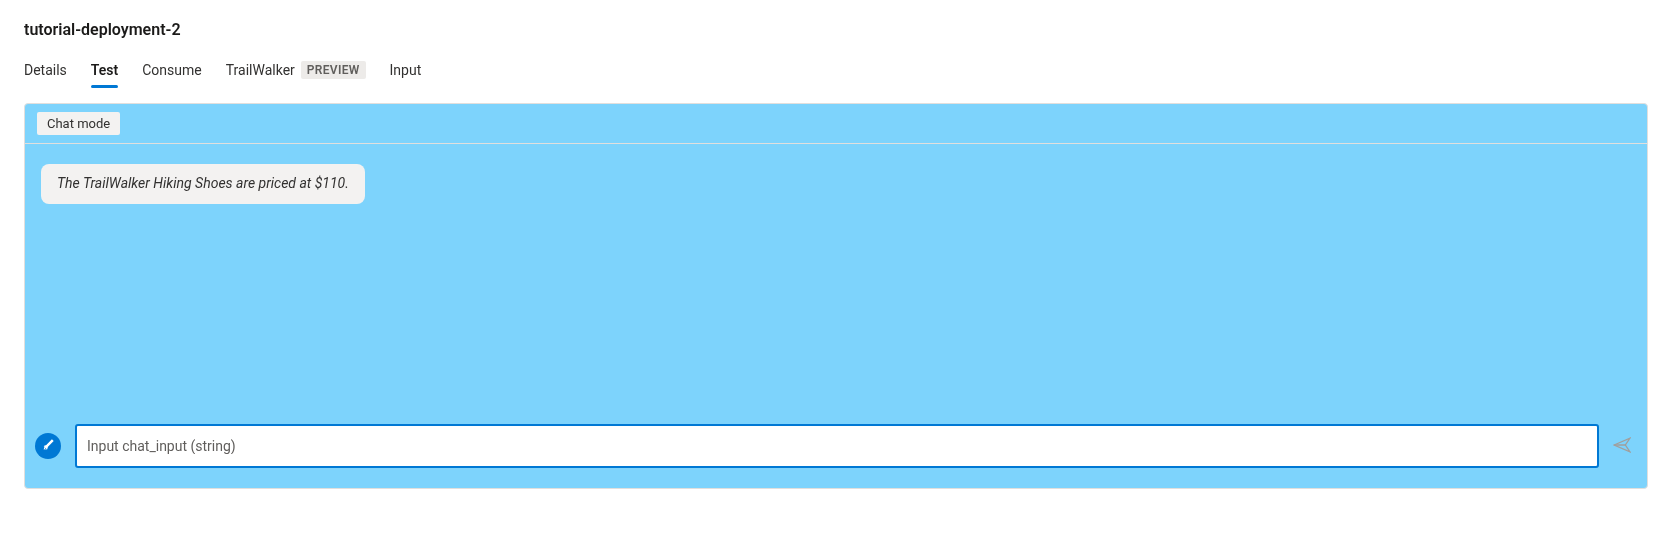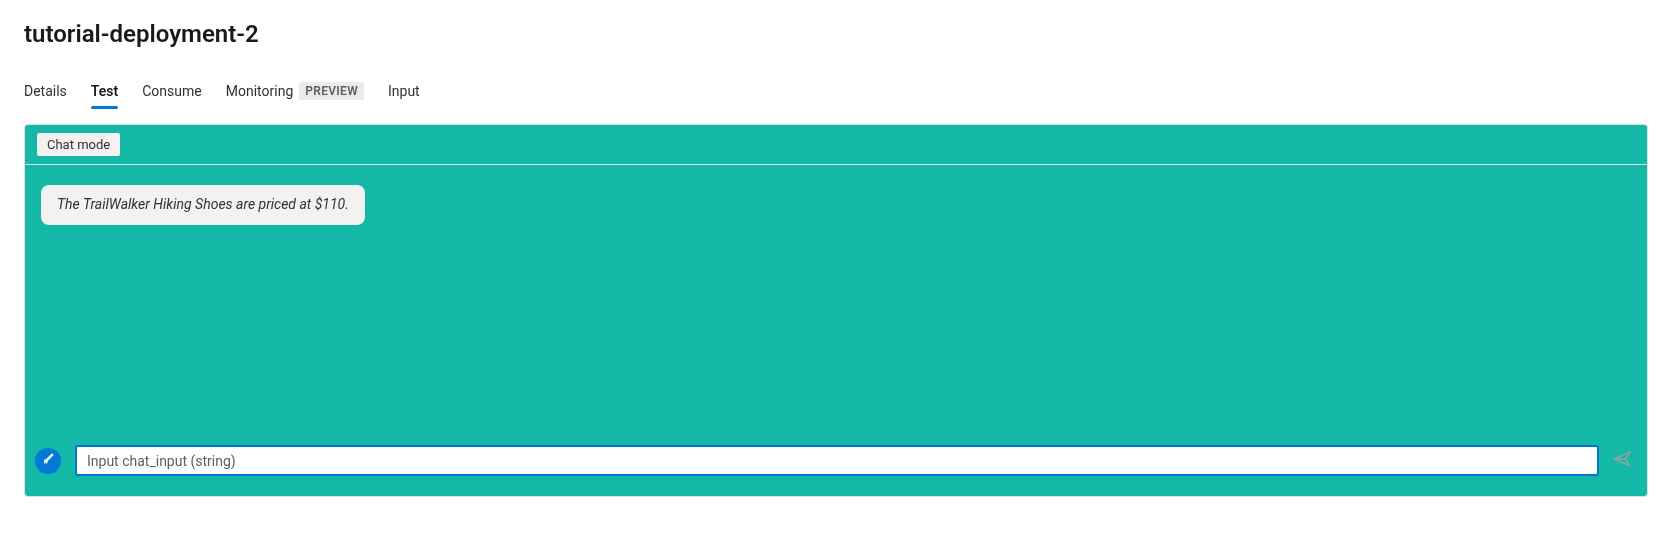--- a/index.html
+++ b/index.html
@@ -13,24 +13,24 @@
       color: #323130;
       background: #ffffff;
       width: 1672px;
       height: 538px;
       overflow: hidden;
     }
     .page {
       padding: 20px 24px 0 24px;
     }
     .title {
-      font-size: 24px;
+      font-size: 16px;
       font-weight: 600;
       color: #1b1a19;
-      margin-bottom: 28px;
+      margin-bottom: 16px;
     }
     .tabs {
       display: flex;
       gap: 24px;
       align-items: center;
       border-bottom: none;
       margin-bottom: 0;
     }
     .tab {
       font-size: 14px;
@@ -63,21 +63,21 @@
       font-size: 12px;
       font-weight: 600;
       padding: 2px 6px;
       border-radius: 2px;
       letter-spacing: 0.3px;
     }
     .panel {
       margin-top: 14px;
       border: 1px solid #e1dfdd;
       border-radius: 4px;
-      background: #14b8a6;
+      background: #7dd3fc;
       overflow: hidden;
     }
     .panel-header {
       border-bottom: 1px solid #e1dfdd;
       padding: 8px 12px;
     }
     .chat-mode-btn {
       background: #f3f2f1;
       border: none;
       color: #323130;
@@ -136,21 +136,21 @@
       color: #ffffff;
       cursor: pointer;
       flex-shrink: 0;
     }
     .brush-icon svg {
       width: 14px;
       height: 14px;
     }
     .chat-input {
       flex: 1;
-      height: 31px;
+      height: 44px;
       border: 2px solid #0078d4;
       border-radius: 3px;
       padding: 0 10px;
       font-size: 14px;
       font-family: inherit;
       color: #323130;
       outline: none;
     }
     .chat-input::placeholder {
       color: #605e5c;
@@ -177,21 +177,21 @@
     <div class="tab">
       <span>Details</span>
     </div>
     <div class="tab active">
       <span>Test</span>
     </div>
     <div class="tab">
       <span>Consume</span>
     </div>
     <div class="tab">
-      <span>Monitoring</span>
+      <span>TrailWalker</span>
       <span class="badge">PREVIEW</span>
     </div>
     <div class="tab">
       <span>Input</span>
     </div>
   </div>
 
   <div class="panel">
     <div class="panel-header">
       <button class="chat-mode-btn">Chat mode</button>

